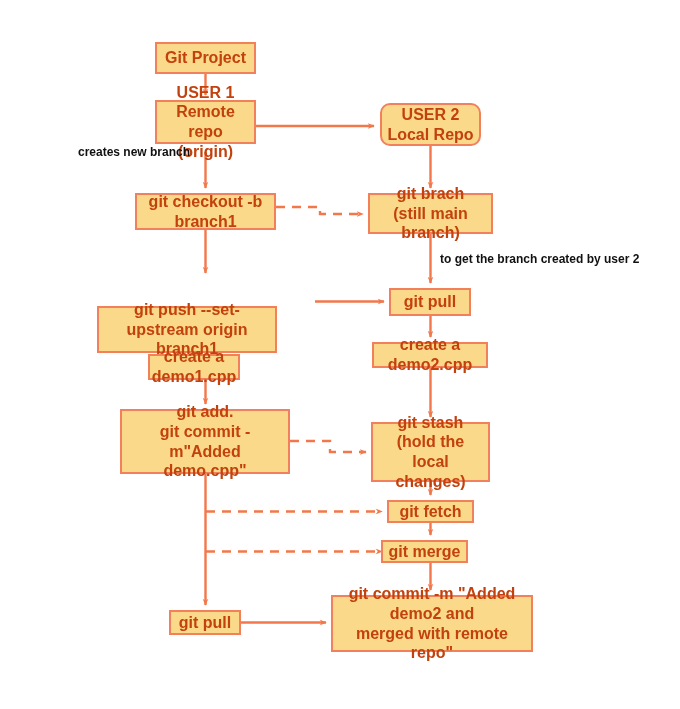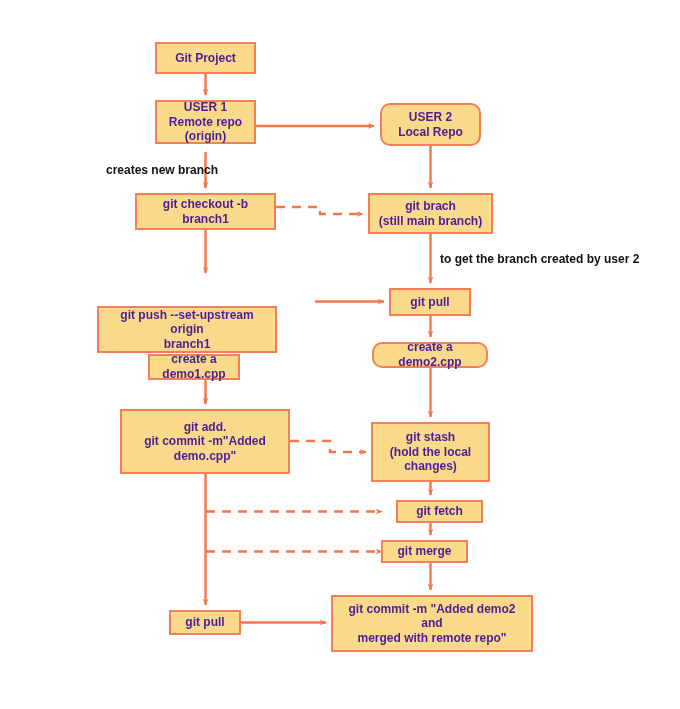--- a/index.html
+++ b/index.html
@@ -28,23 +28,23 @@
   }
   .node-box {
     position: absolute;
     box-sizing: border-box;
     background: #fad98b;
     border: 2px solid #f2805a;
     display: flex;
     align-items: center;
     justify-content: center;
     text-align: center;
-    color: #4c1d95;
+    color: #c2410c;
     font-weight: bold;
-    font-size: 12px;
+    font-size: 16px;
     line-height: 1.22;
     padding: 0 4px;
     white-space: pre-line;
     font-family: "Liberation Sans", sans-serif;
   }
   .free-label {
     position: absolute;
     color: #111111;
     font-weight: bold;
     font-size: 12px;
@@ -126,36 +126,36 @@
   <div class="node-box" style="left:368px; top:193px; width:125px; height:41px;">git brach
 (still main branch)</div>
 
   <div class="node-box" style="left:97px; top:278px; width:180px; height:47px;margin-top:28px;">git push --set-upstream origin
 branch1</div>
 
   <div class="node-box" style="left:389px; top:288px; width:82px; height:28px;">git pull</div>
 
   <div class="node-box" style="left:148px; top:354px; width:92px; height:26px;">create a demo1.cpp</div>
 
-  <div class="node-box" style="left:372px; top:342px; width:116px; height:26px;border-radius:10px;">create a demo2.cpp</div>
+  <div class="node-box" style="left:372px; top:342px; width:116px; height:26px;">create a demo2.cpp</div>
 
   <div class="node-box" style="left:120px; top:409px; width:170px; height:65px;">git add.
 git commit -m"Added
 demo.cpp"</div>
 
   <div class="node-box" style="left:371px; top:422px; width:119px; height:60px;">git stash
 (hold the local
 changes)</div>
 
-  <div class="node-box" style="left:396px; top:500px; width:87px; height:23px;">git fetch</div>
+  <div class="node-box" style="left:387px; top:500px; width:87px; height:23px;">git fetch</div>
 
   <div class="node-box" style="left:381px; top:540px; width:87px; height:23px;">git merge</div>
 
   <div class="node-box" style="left:169px; top:610px; width:72px; height:25px;">git pull</div>
 
   <div class="node-box" style="left:331px; top:595px; width:202px; height:57px;">git commit -m "Added demo2 and
 merged with remote repo"</div>
 
-  <div class="free-label" style="left:78px; top:164px;margin-left:28px;">creates new branch</div>
+  <div class="free-label" style="left:78px; top:146px;">creates new branch</div>
 
   <div class="free-label" style="left:440px; top:253px;">to get the branch created by user 2</div>
 
 </div>
 
 </body></html>

